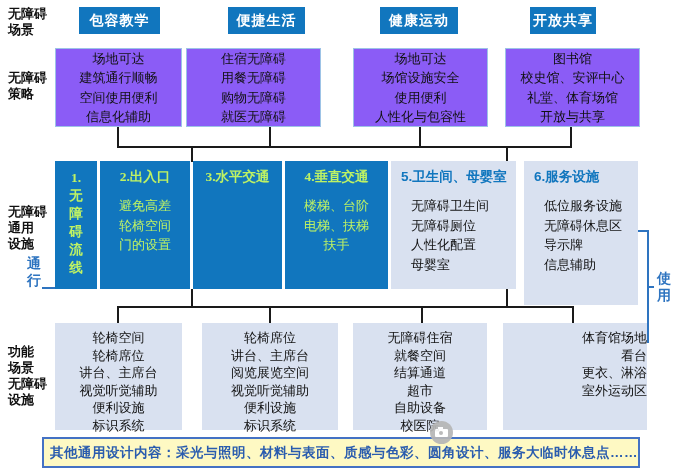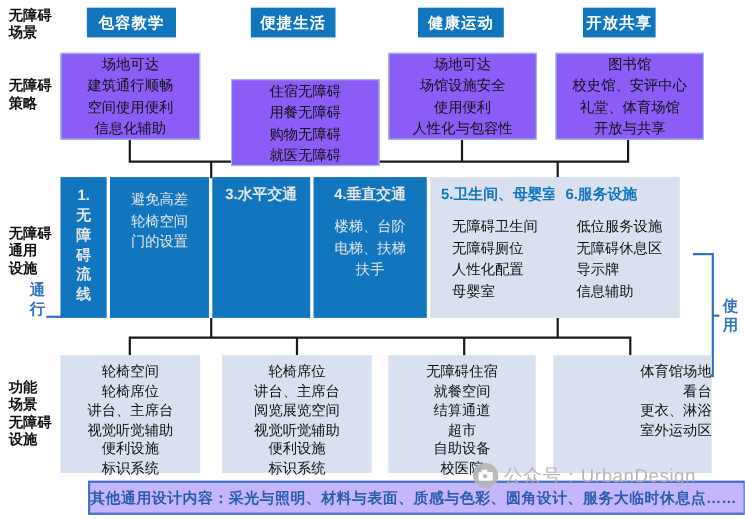--- a/index.html
+++ b/index.html
@@ -22,35 +22,34 @@
   .row-label{font-weight:bold;font-size:13px;line-height:16px;color:#111;}
   .chip{
     background:var(--primary_blue);color:#fff;font-weight:bold;font-size:14px;
     display:flex;align-items:center;justify-content:center;height:27px;letter-spacing:1px;
   }
   .sbox{
     border:1px solid var(--box_border);background:#8b5cf6;font-size:13px;line-height:19.5px;
     display:flex;align-items:center;justify-content:center;text-align:center;
   }
   .fsec{overflow:hidden;}
-  .fsec.dark{background:var(--primary_blue);color:#e5e5e5;}
+  .fsec.dark{background:var(--primary_blue);color:#bef264;font-family:Liberation Serif, serif;}
   .fsec.light{background:var(--light_panel);color:#111;}
   .fsec .t{font-weight:bold;font-size:13.5px;padding-top:7px;text-align:center;}
   .fsec .b{font-size:13px;line-height:19.5px;margin-top:10px;text-align:center;}
   .fsec.light .t{text-align:left;padding-left:10px;color:var(--primary_blue);}
   .fsec.light .b{text-align:left;padding-left:20px;}
   .fsec .vtitle{font-weight:bold;font-size:13.5px;line-height:18px;padding:8px 10px 0 10px;word-break:break-all;text-align:center;}
   .fbox{
     background:var(--light_panel);font-size:13px;line-height:17.5px;text-align:center;padding-top:6px;
   }
   .footer{
-    border:2px solid var(--bar_border);background:#c4b5fd;color:var(--bar_text);
-    font-weight:bold;font-size:13.5px;display:flex;align-items:center;justify-content:flex-start;
+    border:2px solid var(--bar_border);background:#fef9c3;color:var(--bar_text);
+    font-weight:bold;font-size:13.5px;display:flex;align-items:center;justify-content:flex-end;
     letter-spacing:.5px;
-    margin-left:38px;
   }
   .blue-vert{color:var(--bracket_blue);font-weight:bold;font-size:14px;line-height:17px;word-break:break-all;text-align:center;}
   .watermark{display:flex;align-items:center;gap:5px;z-index:5;opacity:.92;}
   .watermark .wtext{color:var(--watermark_gray);font-size:17px;letter-spacing:.5px;white-space:nowrap;}
   .cam{width:23px;height:23px;border-radius:50%;background:#B6B6B6;position:relative;flex:0 0 auto;}
   .cam .body{position:absolute;left:5px;top:8px;width:13px;height:8px;background:#fff;border-radius:1px;}
   .cam .lens{position:absolute;left:9px;top:10px;width:4px;height:4px;background:#B6B6B6;border-radius:50%;}
   .cam .flash{position:absolute;left:8px;top:6px;width:5px;height:3px;background:#fff;}
   svg.wires{position:absolute;left:0;top:0;pointer-events:none;}
 </style>
@@ -80,58 +79,59 @@
 
 <div class="abs chip" style="left:79px;top:7px;width:81px;">包容教学</div>
 <div class="abs chip" style="left:228px;top:7px;width:77px;">便捷生活</div>
 <div class="abs chip" style="left:380px;top:7px;width:78px;">健康运动</div>
 <div class="abs chip" style="left:530px;top:7px;width:66px;">开放共享</div>
 
 <div class="abs sbox pre" style="left:55px;top:48px;width:127px;height:79px;">场地可达
 建筑通行顺畅
 空间使用便利
 信息化辅助</div>
-<div class="abs sbox pre" style="left:210px;top:48px;width:135px;height:79px;margin-top:24px;">住宿无障碍
+<div class="abs sbox pre" style="left:186px;top:48px;width:135px;height:79px;">住宿无障碍
 用餐无障碍
 购物无障碍
 就医无障碍</div>
 <div class="abs sbox pre" style="left:353px;top:48px;width:135px;height:79px;">场地可达
 场馆设施安全
 使用便利
 人性化与包容性</div>
 <div class="abs sbox pre" style="left:505px;top:48px;width:135px;height:79px;">图书馆
 校史馆、安评中心
 礼堂、体育场馆
 开放与共享</div>
 
 <div class="abs fsec dark" style="left:55px;top:161px;width:42px;height:128px;">
   <div class="vtitle">1.无障碍流线</div>
 </div>
 <div class="abs fsec dark" style="left:100px;top:161px;width:90px;height:128px;">
+  <div class="t">2.出入口</div>
   <div class="b pre">避免高差
 轮椅空间
 门的设置</div>
 </div>
 <div class="abs fsec dark" style="left:193px;top:161px;width:89px;height:128px;">
   <div class="t">3.水平交通</div>
 </div>
 <div class="abs fsec dark" style="left:285px;top:161px;width:103px;height:128px;">
   <div class="t">4.垂直交通</div>
   <div class="b pre">楼梯、台阶
 电梯、扶梯
 扶手</div>
 </div>
 <div class="abs fsec light" style="left:391px;top:161px;width:125px;height:128px;">
   <div class="t">5.卫生间、母婴室</div>
   <div class="b pre">无障碍卫生间
 无障碍厕位
 人性化配置
 母婴室</div>
 </div>
-<div class="abs fsec light" style="left:504px;top:161px;width:114px;height:128px;">
+<div class="abs fsec light" style="left:524px;top:161px;width:114px;height:144px;">
   <div class="t">6.服务设施</div>
   <div class="b pre">低位服务设施
 无障碍休息区
 导示牌
 信息辅助</div>
 </div>
 
 <div class="abs fbox pre" style="left:55px;top:323px;width:127px;height:107px;">轮椅空间
 轮椅席位
 讲台、主席台
@@ -158,14 +158,13 @@
 <div class="abs footer" style="left:42px;top:437px;width:598px;height:31px;">
   <span>其他通用设计内容：采光与照明、材料与表面、质感与色彩、圆角设计、服务大临时休息点……</span>
 </div>
 
 <div class="abs watermark" style="left:430px;top:421px;">
   <span class="cam">
       <span class="flash"></span>
       <span class="body"></span>
       <span class="lens"></span>
     </span>
-  <span class="wtext">公众号：UrbanDesign</span>
 </div>
 
 </body></html>

